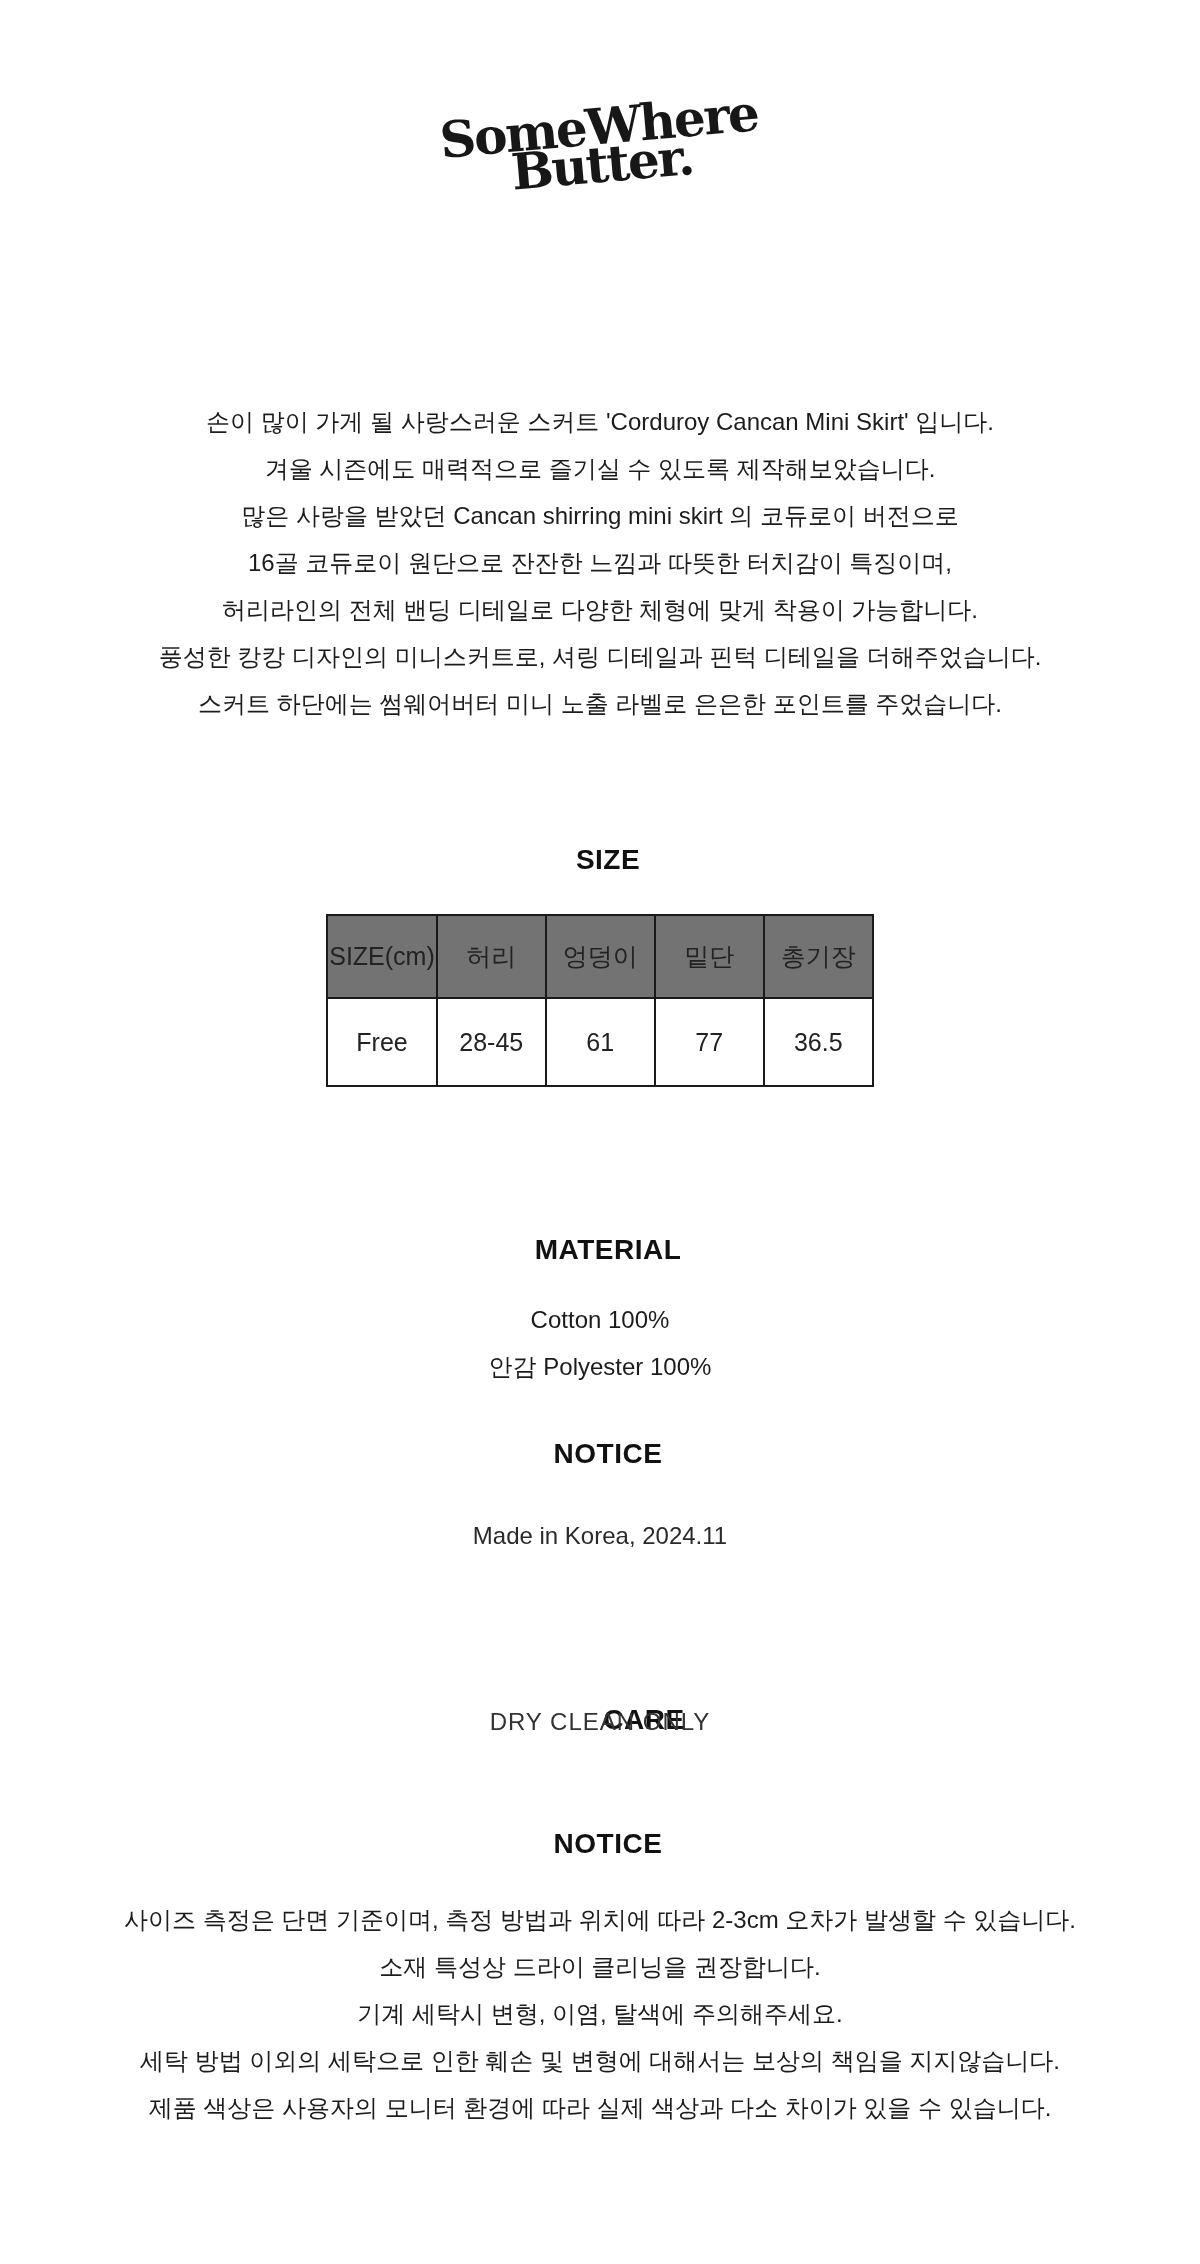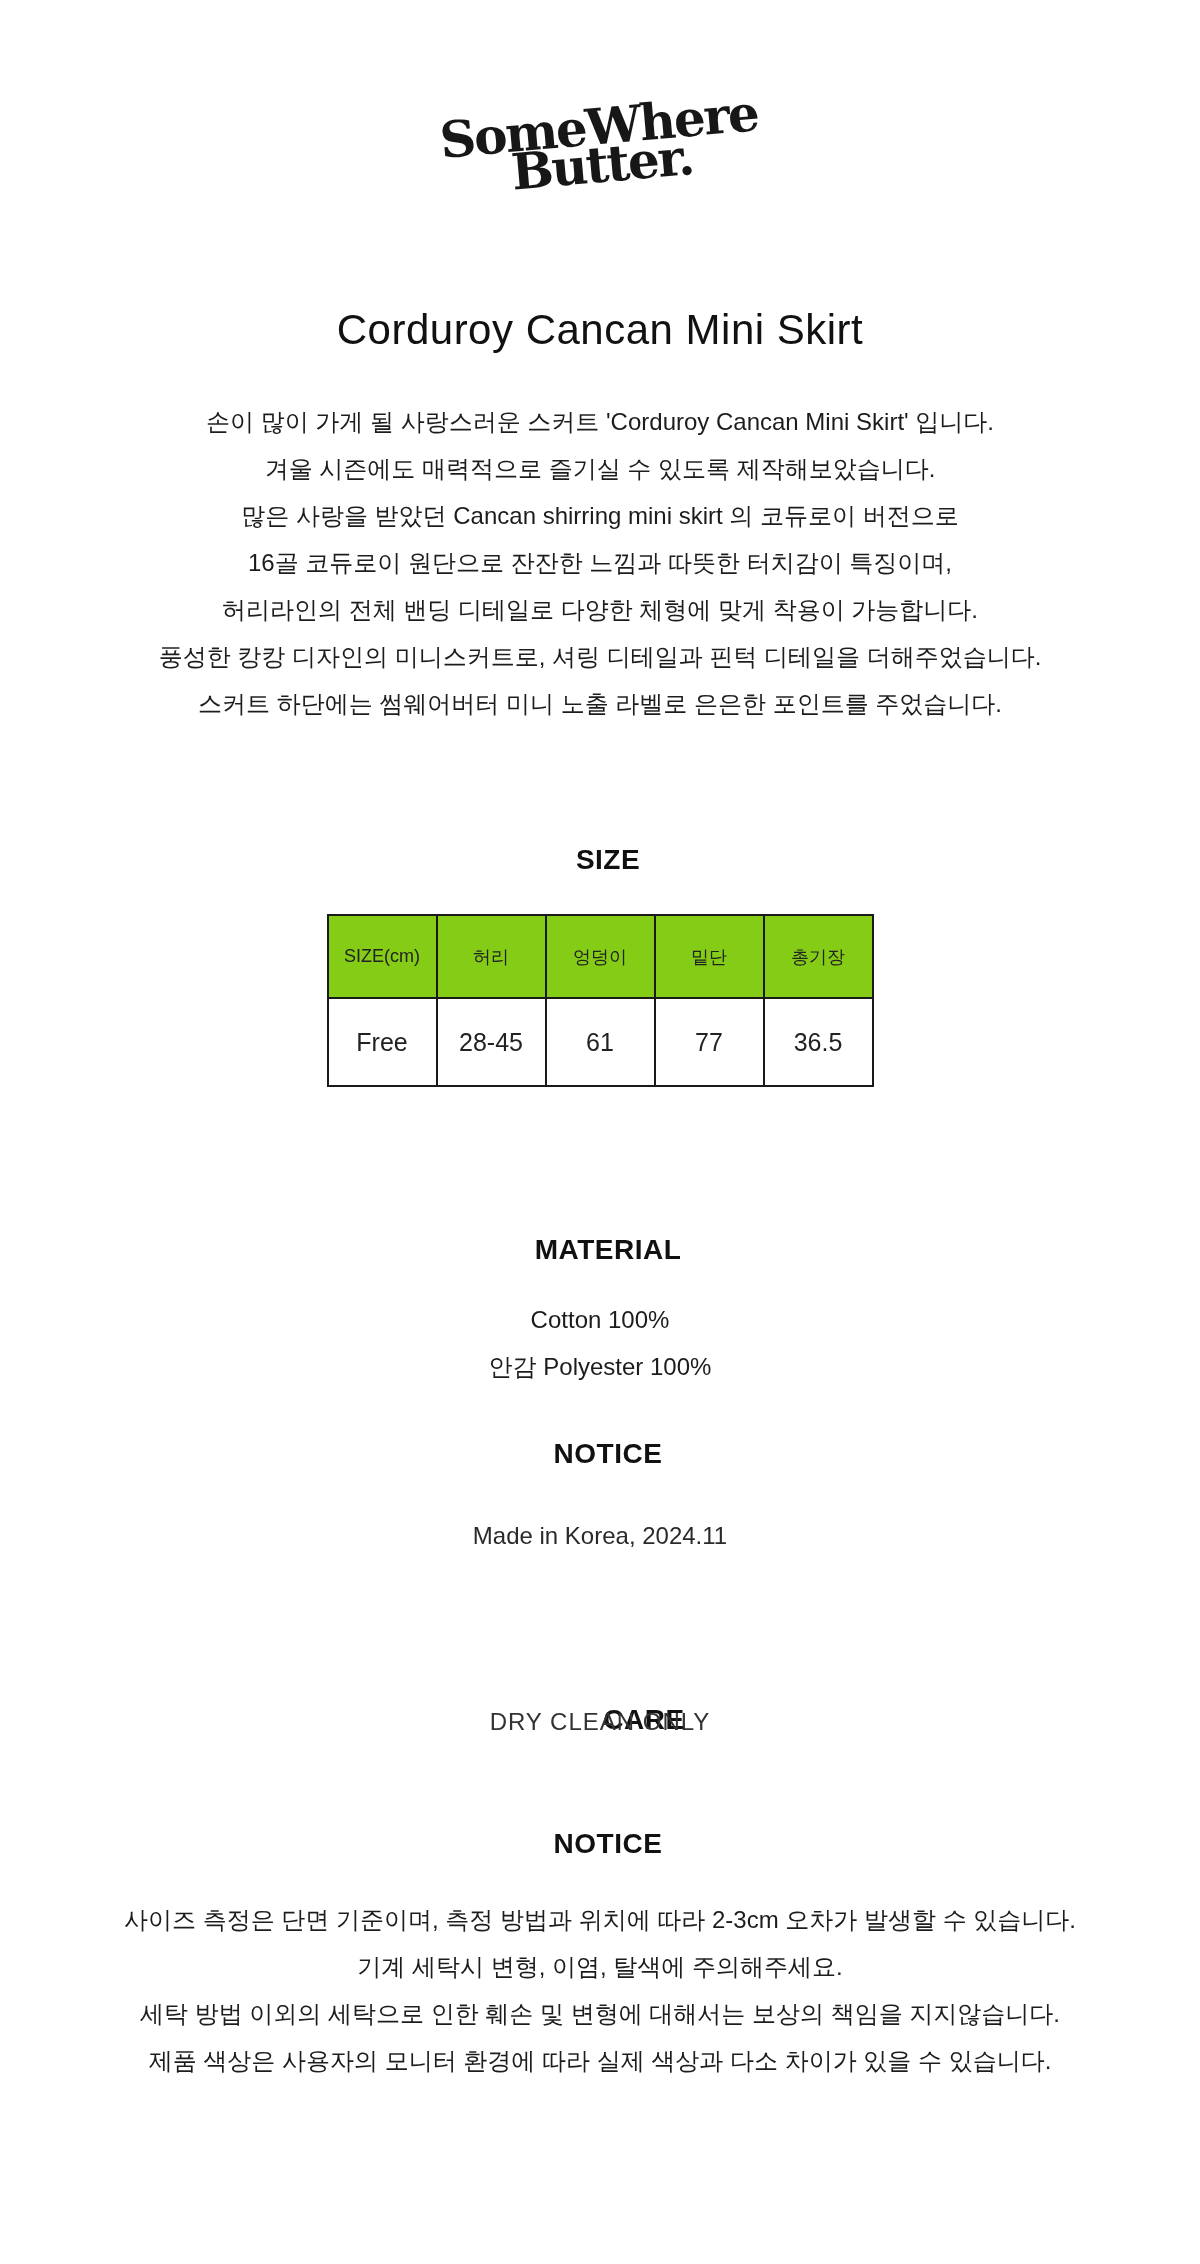--- a/index.html
+++ b/index.html
@@ -85,22 +85,22 @@
   }
   .size-table th, .size-table td {
     border: 2px solid #1a1a1a;
     width: 105px;
     text-align: center;
     vertical-align: middle;
     font-weight: 400;
   }
   .size-table th {
     height: 79px;
-    background: #84cc16;
-    font-size: 18px;
+    background: #737373;
+    font-size: 25px;
     color: #222222;
   }
   .size-table td {
     height: 84px;
     font-size: 25px;
     color: #222222;
   }
 
   
   .material-lines { top: 1296px; }
@@ -121,21 +121,20 @@
 
 <div class="page">
 
   <div class="abs logo-wrap">
     <div class="logo">
       <div class="logo-line1">SomeWhere</div>
       <div class="logo-line2">Butter.</div>
     </div>
   </div>
 
-  <h1 class="abs title">Corduroy Cancan Mini Skirt</h1>
 
   <div class="abs desc">
     <p>손이 많이 가게 될 사랑스러운 스커트 'Corduroy Cancan Mini Skirt' 입니다.</p>
     <p>겨울 시즌에도 매력적으로 즐기실 수 있도록 제작해보았습니다.</p>
     <p>많은 사랑을 받았던 Cancan shirring mini skirt 의 코듀로이 버전으로</p>
     <p>16골 코듀로이 원단으로 잔잔한 느낌과 따뜻한 터치감이 특징이며,</p>
     <p>허리라인의 전체 밴딩 디테일로 다양한 체형에 맞게 착용이 가능합니다.</p>
     <p>풍성한 캉캉 디자인의 미니스커트로, 셔링 디테일과 핀턱 디테일을 더해주었습니다.</p>
     <p>스커트 하단에는 썸웨어버터 미니 노출 라벨로 은은한 포인트를 주었습니다.</p>
   </div>
@@ -177,18 +176,19 @@
   </div>
 
   <h2 class="abs section-heading care-heading">CARE</h2>
   <div class="abs care-text">
     <p>DRY CLEAN ONLY</p>
   </div>
 
   <h2 class="abs section-heading notice-heading">NOTICE</h2>
   <div class="abs notice-lines">
     <p>사이즈 측정은 단면 기준이며, 측정 방법과 위치에 따라 2-3cm 오차가 발생할 수 있습니다.</p>
+    <p>소재 특성상 드라이 클리닝을 권장합니다.</p>
     <p>기계 세탁시 변형, 이염, 탈색에 주의해주세요.</p>
     <p>세탁 방법 이외의 세탁으로 인한 훼손 및 변형에 대해서는 보상의 책임을 지지않습니다.</p>
     <p>제품 색상은 사용자의 모니터 환경에 따라 실제 색상과 다소 차이가 있을 수 있습니다.</p>
   </div>
 
 </div>
 
 </body></html>

